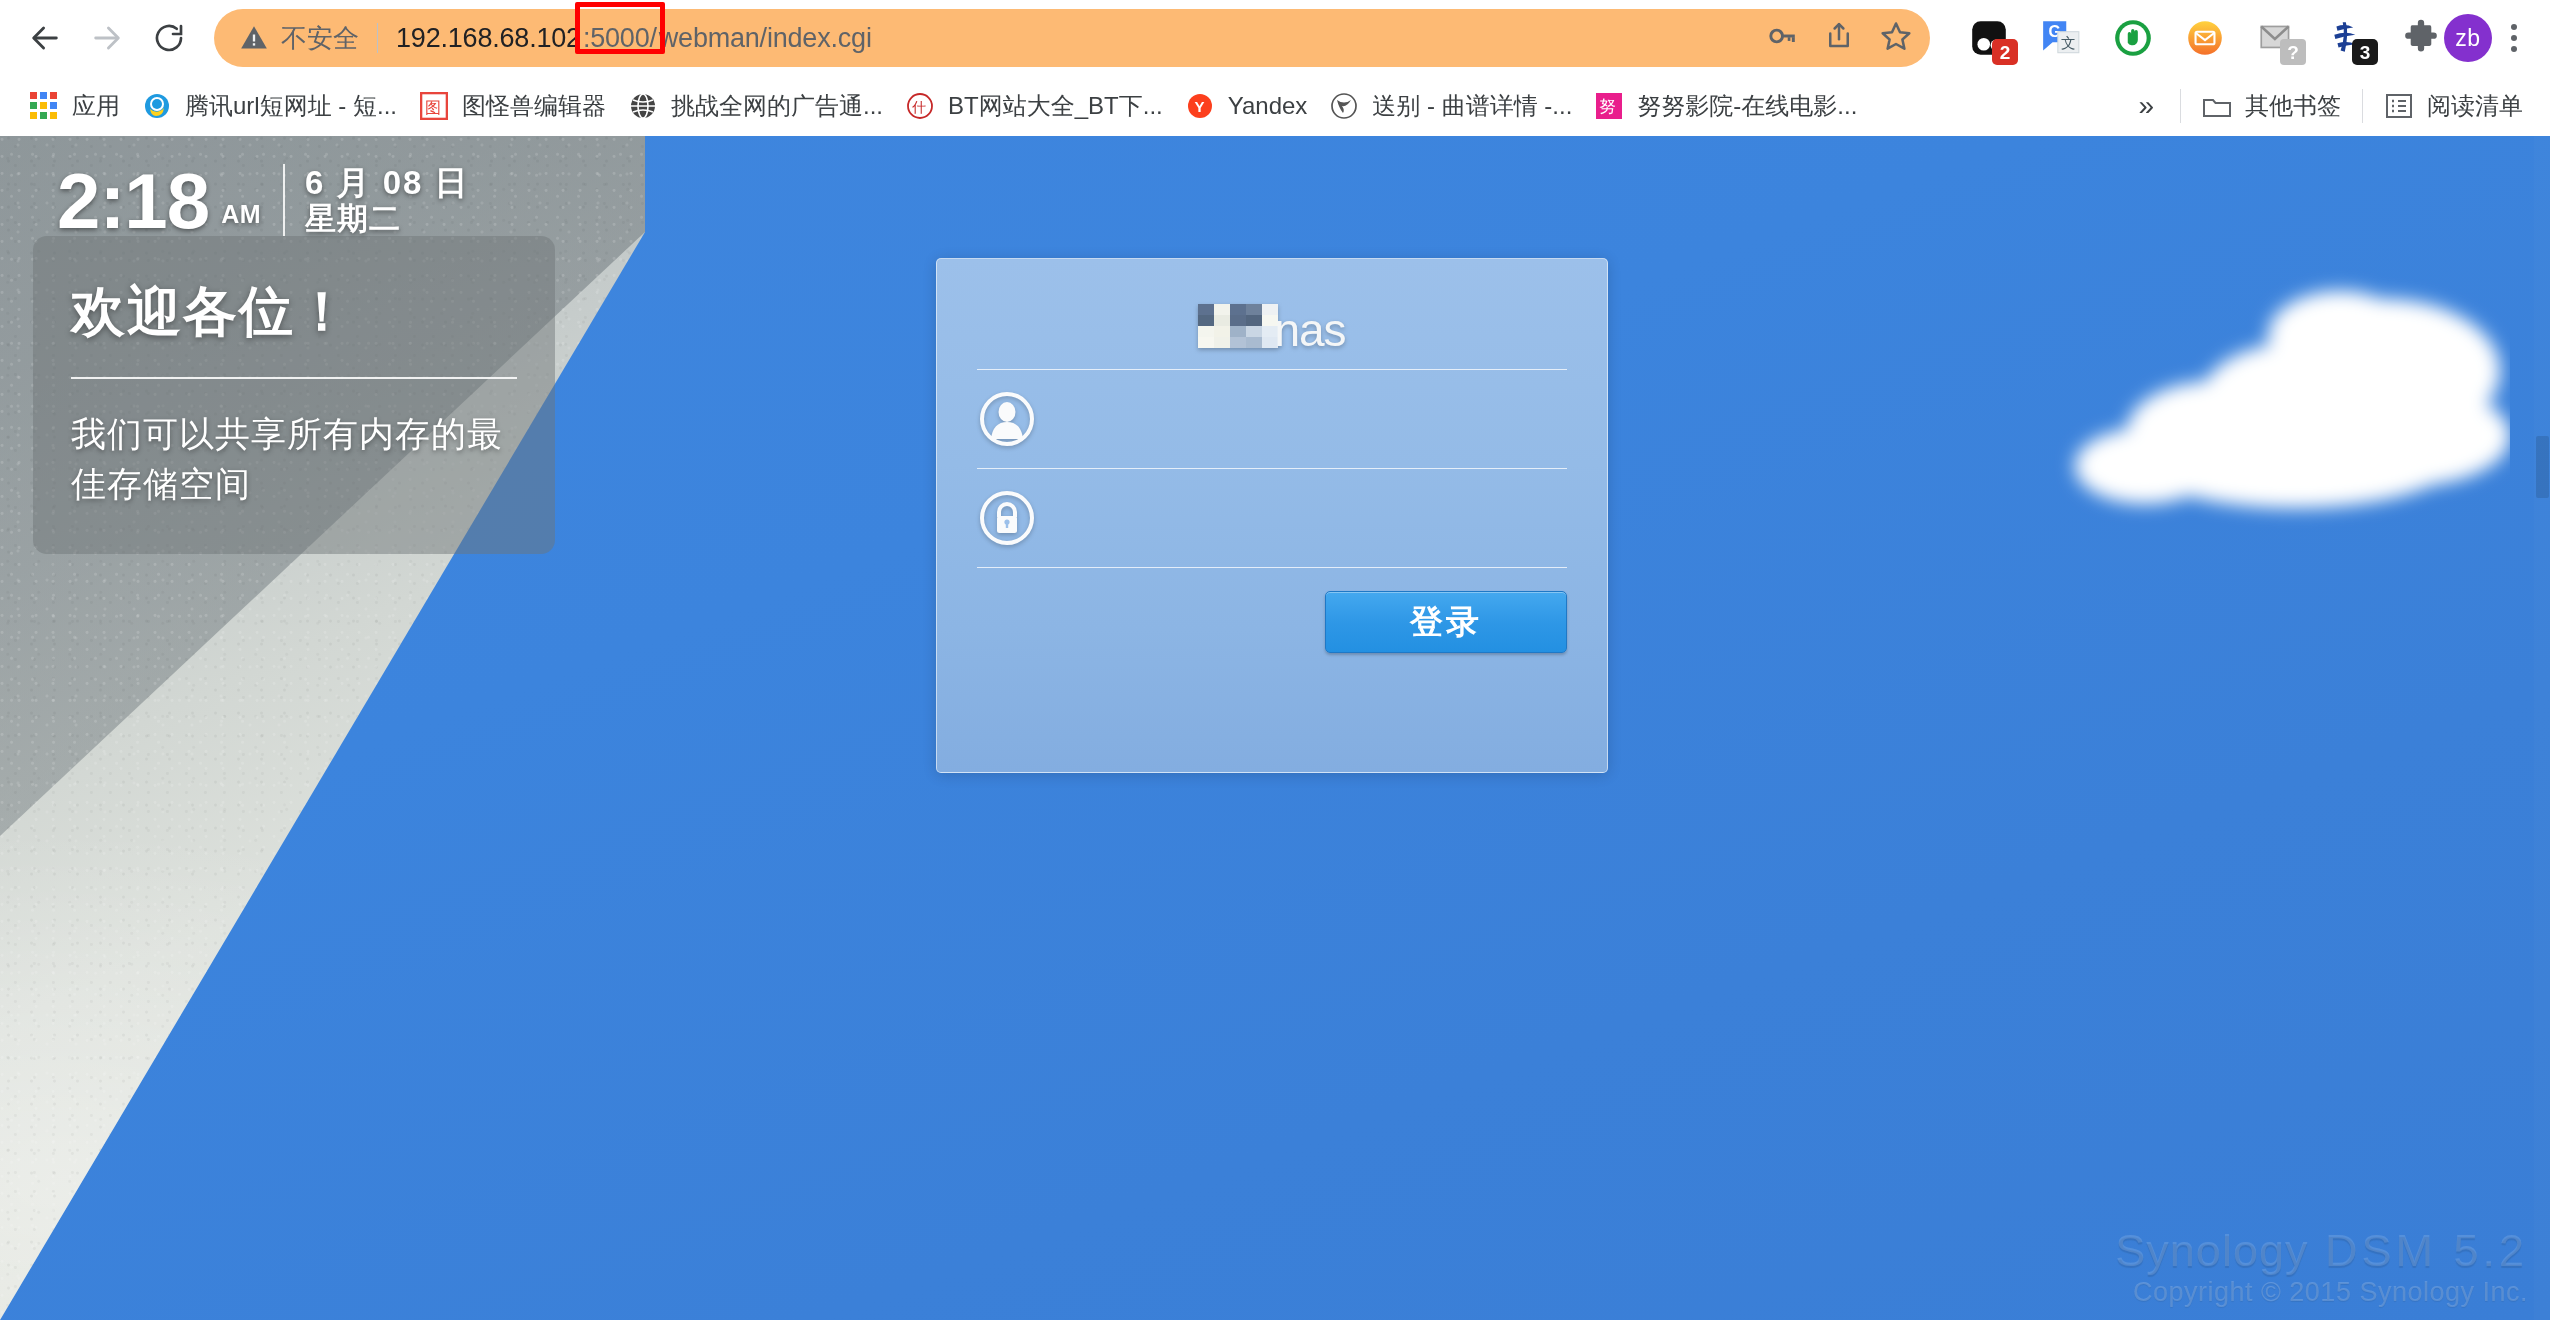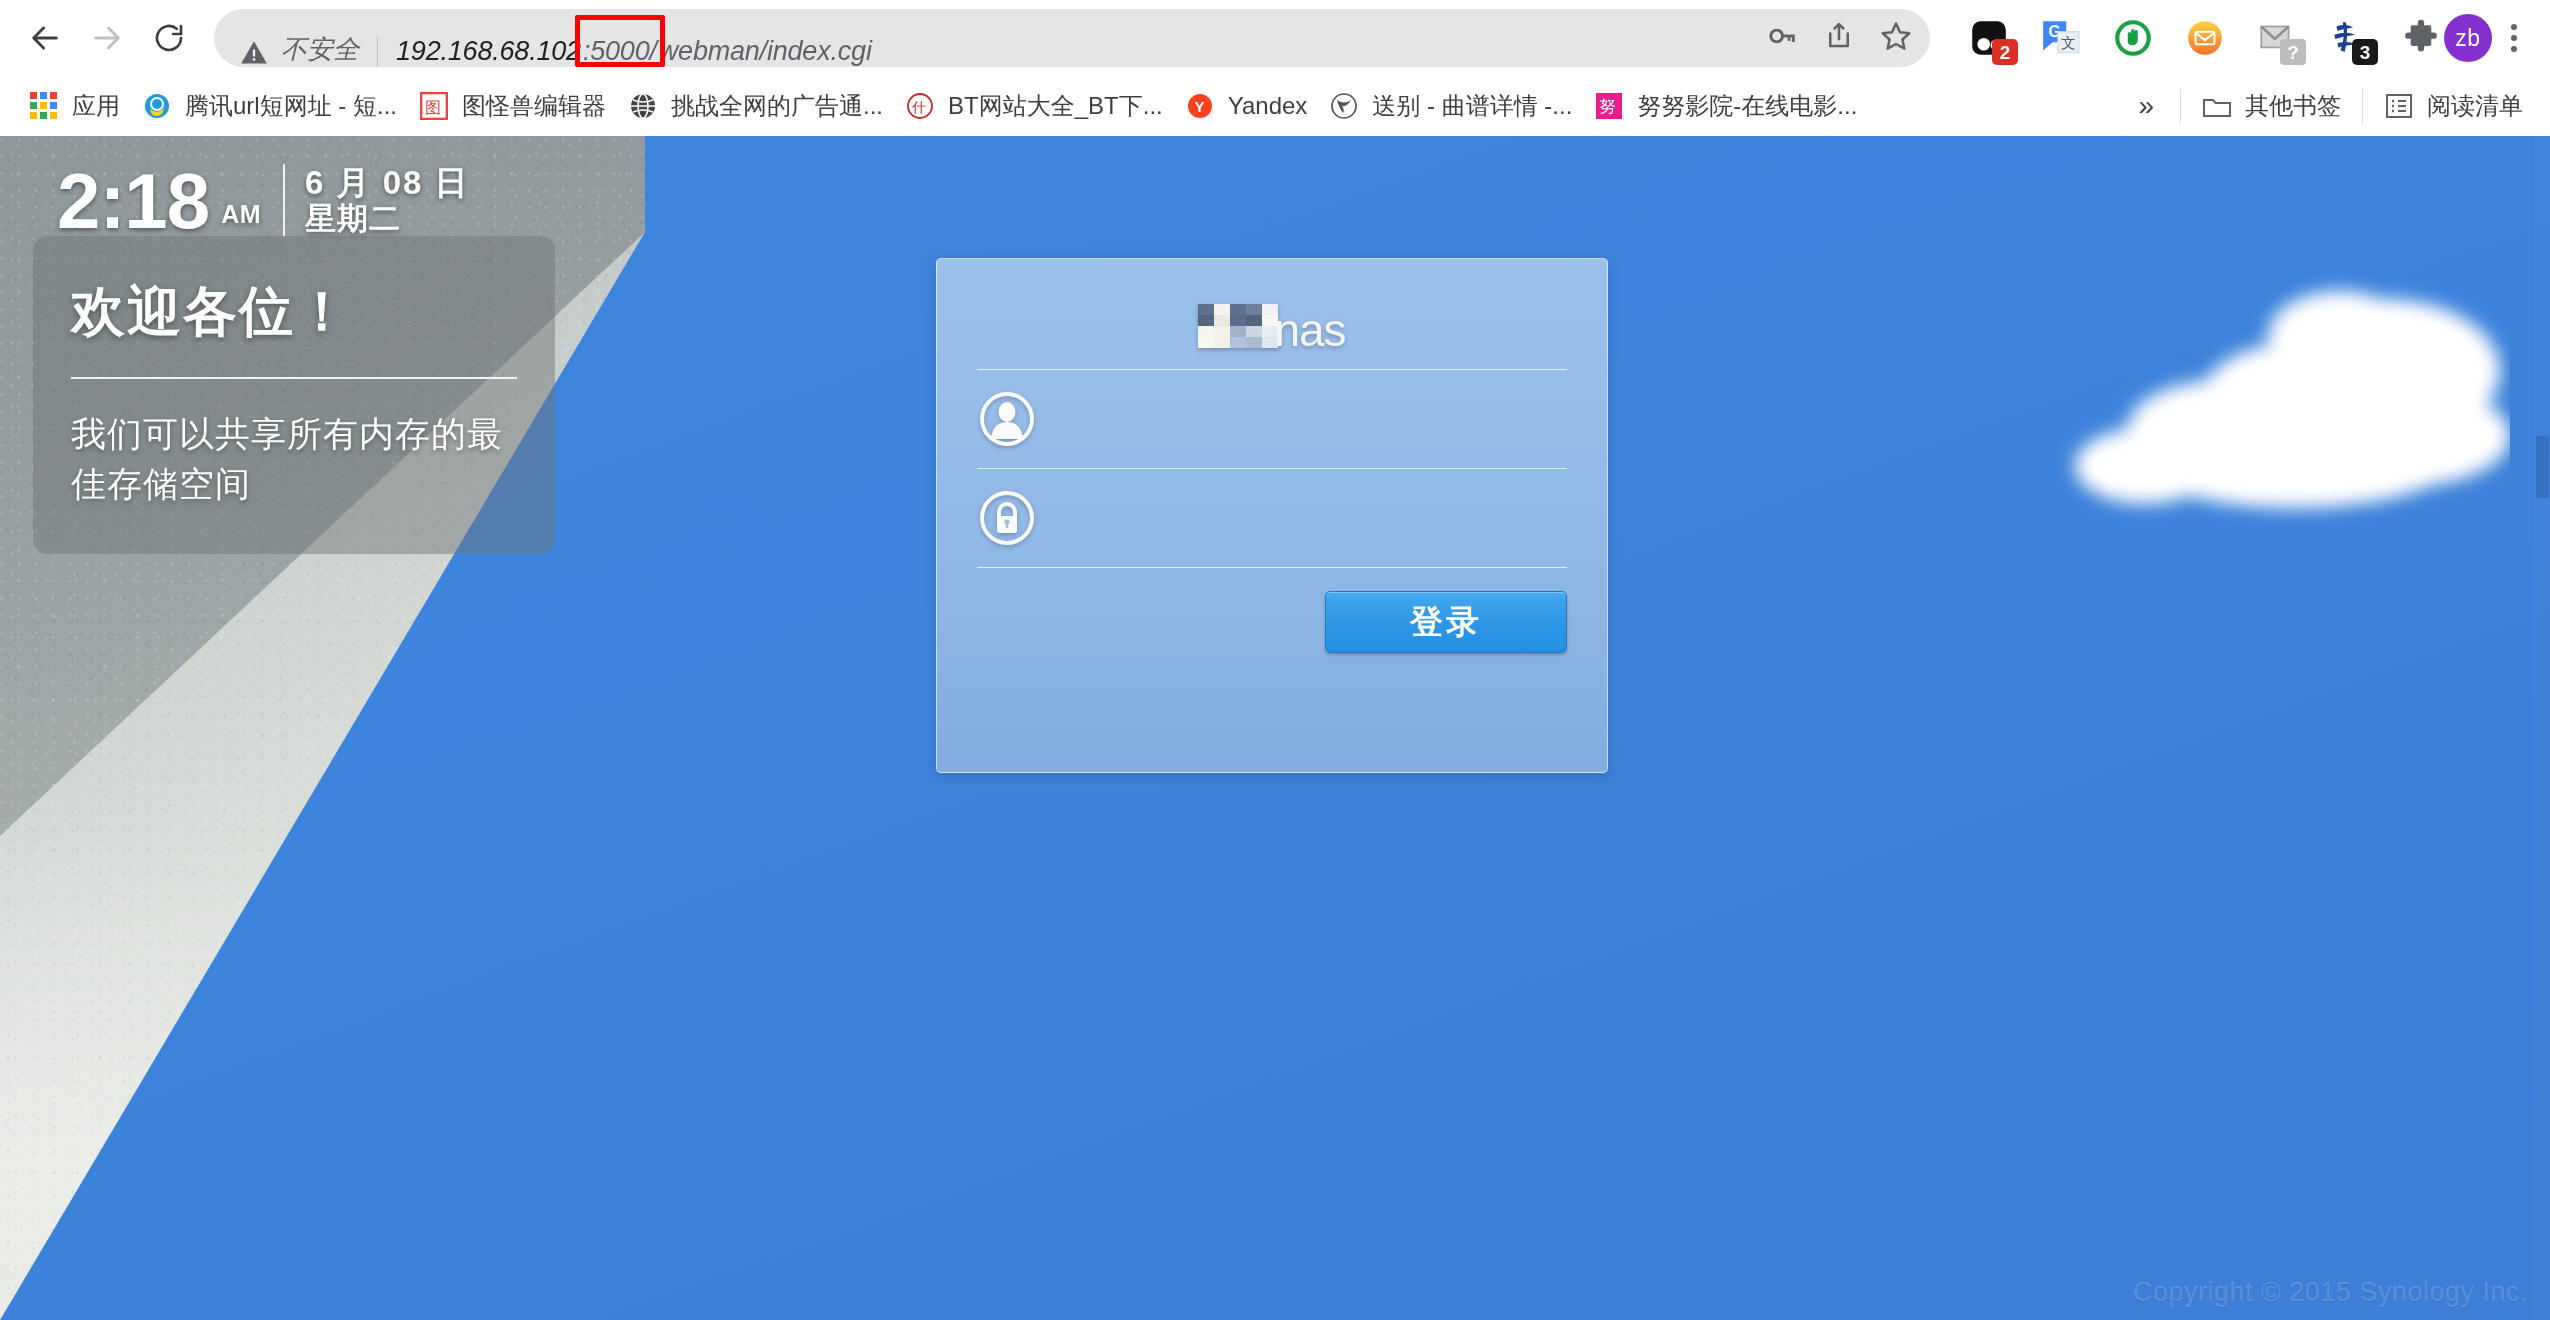--- a/index.html
+++ b/index.html
@@ -31,28 +31,27 @@
     display: flex; align-items: center; justify-content: center;
     border-radius: 50%;
     flex: 0 0 auto;
   }
   .nav-btn svg { display: block; }
 
   .omnibox {
     flex: 1 1 auto;
     height: 58px;
     margin: 0 10px 0 14px;
-    background: #e5e5e5;
+    background: #fdba74;
     border-radius: 29px;
     display: flex;
-    align-items: flex-end;
+    align-items: center;
     padding: 0 22px 0 26px;
     position: relative;
     min-width: 0;
-    font-style: italic;
   }
   .warn-icon { flex: 0 0 auto; margin-right: 13px; display:flex; align-items:center;}
   .omnibox-security {
     font-size: 26px;
     color: #5f6368;
     white-space: nowrap;
     flex: 0 0 auto;
   }
   .omni-sep {
     width: 1px; height: 30px;
@@ -877,18 +876,21 @@
 
     <div class="field-rule"></div>
 
 
     <div class="btn-row">
       <button class="login-btn">登录</button>
     </div>
   </div>
 
   <div class="footer-brand">
+    <div class="brand-line">
+      <span>Synology</span><span class="dsm"> DSM 5.2</span>
+    </div>
     <div class="copy-line">Copyright © 2015 Synology Inc.</div>
   </div>
 
   <div class="scrollbar-track"></div>
   <div class="scrollbar-thumb"></div>
 </div>
 
 </body></html>

